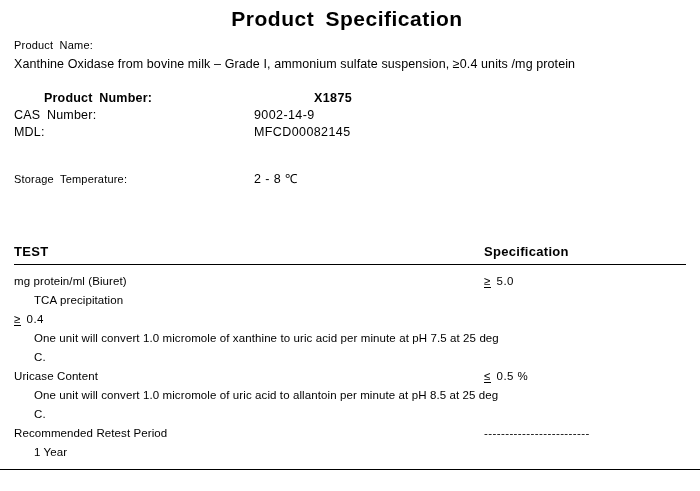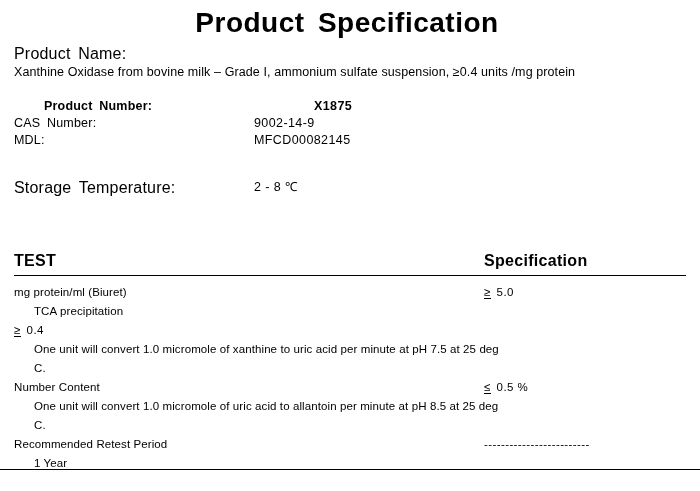--- a/index.html
+++ b/index.html
@@ -17,29 +17,29 @@
   }
   .page {
     width: 700px;
     height: 491px;
     box-sizing: border-box;
     padding: 0 14px;
     position: relative;
   }
   .doc-title {
     text-align: center;
-    font-size: 28px;
+    font-size: 21px;
     font-weight: bold;
     letter-spacing: 0.5px;
     word-spacing: 5px;
     margin: 7px 0 6px 0;
     padding-right: 6px;
   }
   .label-line {
-    font-size: 16px;
+    font-size: 11px;
     letter-spacing: 0.2px;
     word-spacing: 3px;
     line-height: 17px;
   }
   .prod-name-value {
     font-size: 12.5px;
     letter-spacing: 0.1px;
     line-height: 18px;
     margin-top: 1px;
   }
@@ -63,21 +63,21 @@
   }
   .kv-row .v {
     letter-spacing: 0.4px;
   }
   .storage-block {
     margin-top: 30px;
   }
   .table-head {
     margin-top: 56px;
     display: flex;
-    font-size: 16px;
+    font-size: 13px;
     font-weight: bold;
     letter-spacing: 0.3px;
     padding-bottom: 5px;
   }
   .table-head .c1 {
     width: 470px;
     flex: 0 0 470px;
   }
   .rule {
     border-top: 1px solid #000000;
@@ -189,21 +189,21 @@
         <span>0.4</span>
       </div>
     </div>
 
     <div class="t-row indent">
       <div class="c1">One unit will convert 1.0 micromole of xanthine to uric acid per minute at pH 7.5 at 25 deg C.</div>
       <div class="c2"></div>
     </div>
 
     <div class="t-row">
-      <div class="c1">Number Content</div>
+      <div class="c1">Uricase Content</div>
       <div class="c2">
         <span class="cmp"><u>≤</u></span>
         <span>0.5 %</span>
       </div>
     </div>
 
     <div class="t-row indent">
       <div class="c1">One unit will convert 1.0 micromole of uric acid to allantoin per minute at pH 8.5 at 25 deg C.</div>
       <div class="c2"></div>
     </div>

